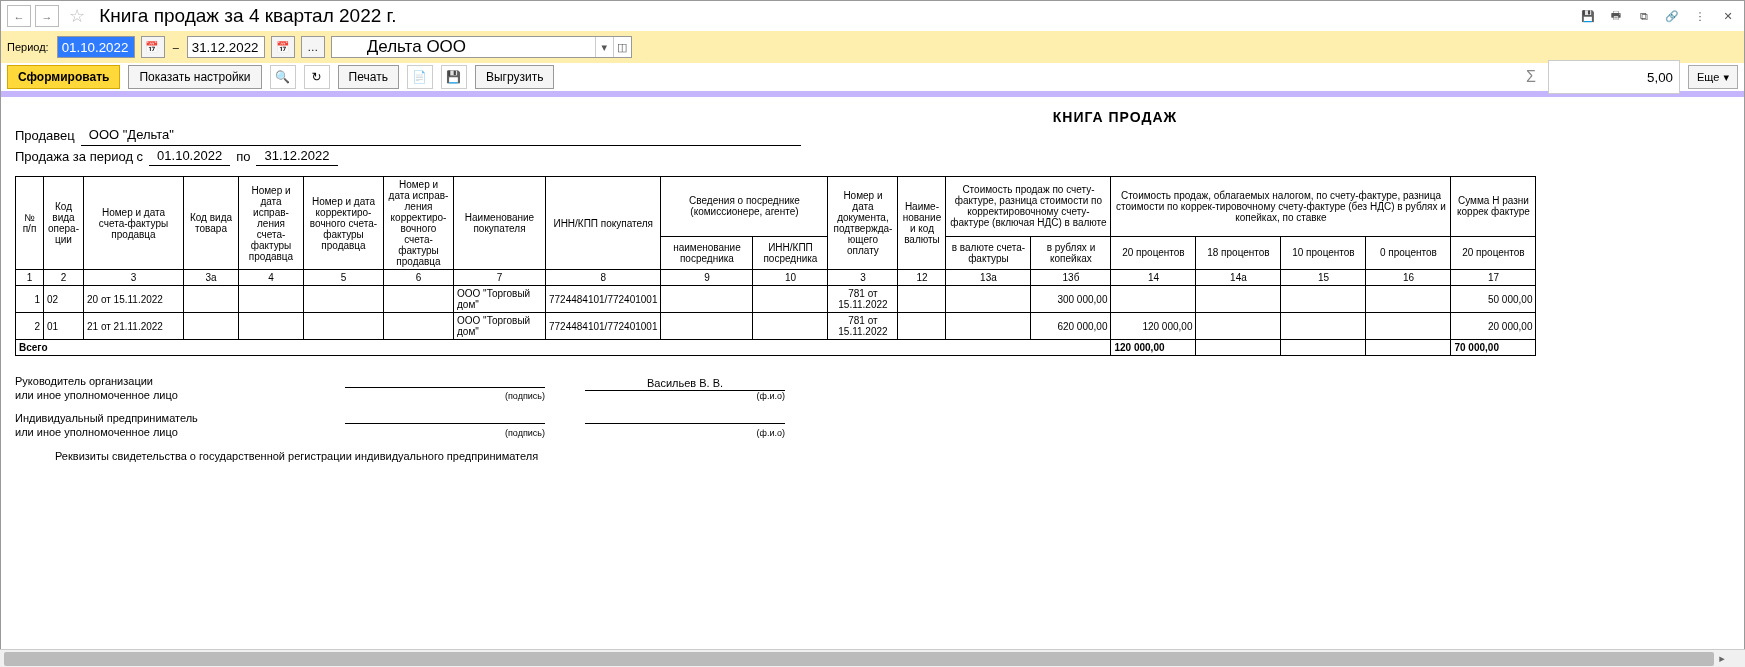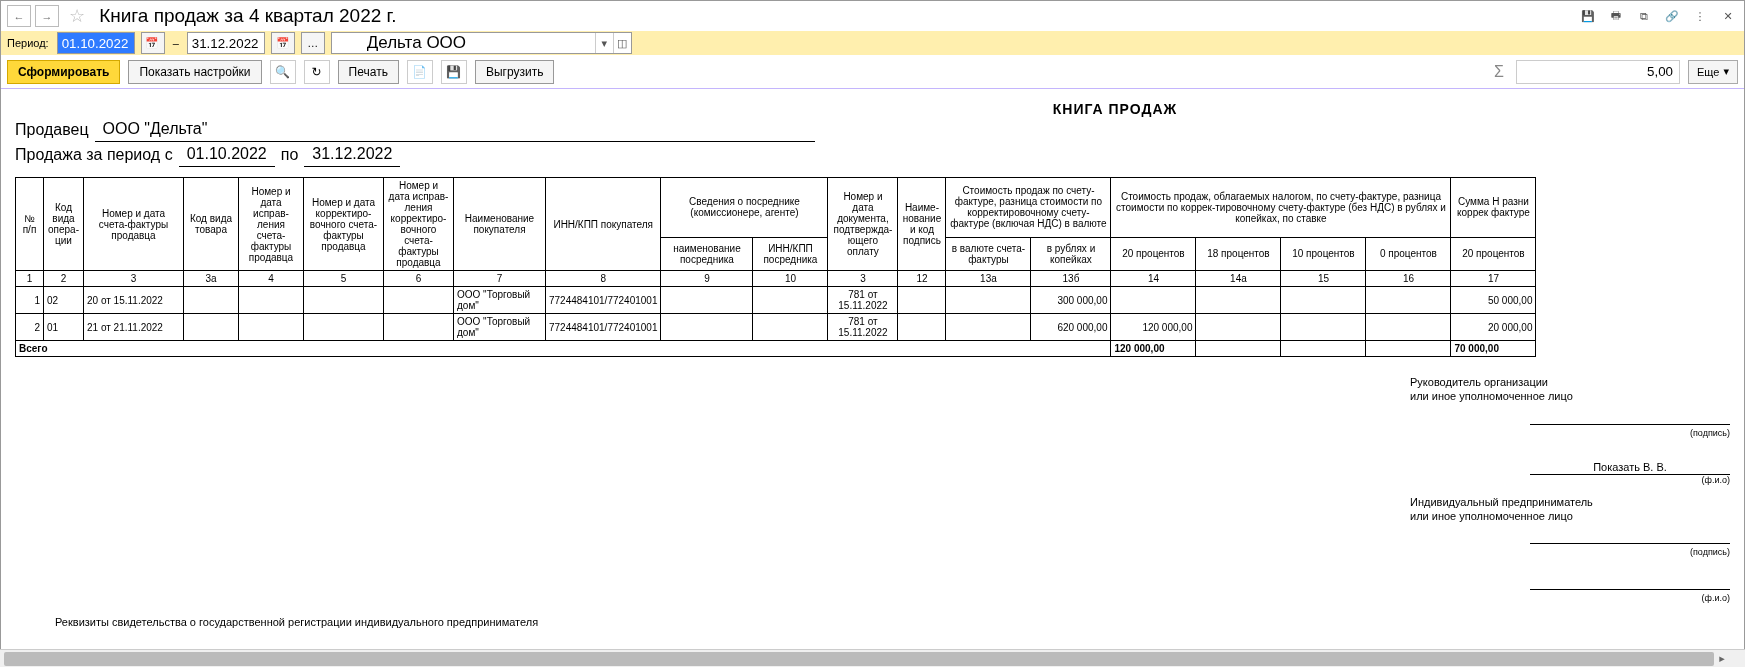--- a/index.html
+++ b/index.html
@@ -30,21 +30,21 @@
     color: #666;
   }
   .titlebar .star { color: #bbb; font-size: 18px; padding: 0 6px; }
   .titlebar .title { font-size: 19px; padding-left: 4px; }
   .titlebar .right-tools { margin-left: auto; display: flex; gap: 8px; align-items: center; }
   .titlebar .tool-icon { width: 20px; height: 20px; cursor: pointer; color: #555; display:flex;align-items:center;justify-content:center; }
 
   
   .periodbar {
     background: #ffefae;
-    height: 24px;
+    height: 32px;
     display: flex;
     align-items: center;
     padding: 0 6px;
     gap: 6px;
   }
   .periodbar label { padding-right: 2px; }
   .periodbar input.date {
     width: 78px; height: 22px; border: 1px solid #999; padding: 0 4px;
     background: #fff;
   }
@@ -60,54 +60,54 @@
   .periodbar .org input { border:none; flex:1; padding:0 7px; font-size:17px;margin-left:28px; }
   .periodbar .org .dd, .periodbar .org .popout { width:18px; text-align:center; cursor:pointer; color:#555; border-left:1px solid #ccc; height:100%; display:flex;align-items:center;justify-content:center;}
 
   
   .toolbar {
     height: 34px;
     display: flex;
     align-items: center;
     padding: 0 6px;
     gap: 8px;
-    border-bottom: 1px solid #c4b5fd;
+    border-bottom: 6px solid #c4b5fd;
   }
   .btn {
     height: 24px; padding: 0 10px; border: 1px solid #999;
     background: #f5f5f5;
     font-size: 12px;
     cursor: pointer;
   }
   .btn.yellow {
     background: #ffd83a;
     border: 1px solid #d4a800;
     font-weight: bold;
   }
   .toolbar .icon-btn {
     width: 26px; height: 24px; border: 1px solid #ccc;
     display:flex;align-items:center;justify-content:center;font-size:12px;
     cursor:pointer; background:#fff;
   }
   .toolbar .sigma { margin-left: auto; color:#888; font-size:16px; padding:0 4px; }
-  .toolbar .sum-input { width:164px; height:24px; border:1px solid #ccc; text-align:right; padding:6px 6px; background:#fff; }
+  .toolbar .sum-input { width:132px; height:24px; border:1px solid #ccc; text-align:right; padding:16px 6px; background:#fff; }
   .toolbar .more-btn {
     width:50px; height:24px; border:1px solid #aaa; background:#f5f5f5;
     display:flex;align-items:center;justify-content:center; gap:4px; cursor:pointer;
   }
 
   
   .report-area {
     position: relative;
     padding: 12px 14px;
     height: calc(100% - 30px - 32px - 34px - 18px);
     overflow: hidden;
   }
   .report-title { text-align:center; font-weight:bold; font-size:14px; letter-spacing:1px; margin-bottom:0; margin-left:1000px; width:200px;}
-  .preamble { font-size:16px; line-height:1.5; margin-bottom:10px; }
+  .preamble { font-size:13px; line-height:1.5; margin-bottom:10px; }
   .preamble .row { display:flex; gap:6px; align-items:flex-end; }
   .underline { border-bottom:1px solid #000; display:inline-block; min-width:80px; text-align:center; padding:0 8px;}
   .underline.wide { min-width:380px; text-align:left;}
   .underline.med { min-width:440px; }
 
   table.book {
     border-collapse: collapse;
     font-size: 10px;
     table-layout: fixed;
   }
@@ -117,21 +117,21 @@
     vertical-align: middle;
     overflow: hidden;
   }
   table.book th { font-weight: normal; text-align:center; background:#fff; }
   table.book td { text-align:left; }
   table.book td.num { text-align:right; }
   table.book td.center { text-align:center; }
   .total-row td { font-weight:bold; text-align:right; }
 
   .signatures { margin-top:18px; font-size:11px; line-height:1.3; }
-  .signatures .sig-row { display:flex; align-items:flex-end; gap:10px; margin-top:8px;flex-direction:column; }
+  .signatures .sig-row { display:flex; align-items:flex-end; gap:10px; margin-top:8px; }
   .signatures .sig-line { border-bottom:1px solid #000; width:200px; display:inline-block; text-align:center; }
   .signatures .sig-label { font-size:9px; text-align:right; width:200px; }
 
   
   .hscroll {
     position:absolute; bottom:0; left:0; right:0; height:18px;
     background:#f0f0f0; border-top:1px solid #ccc;
     display:flex; align-items:center;
   }
   .hscroll .thumb { height:14px; background:#bbb; width:98%; margin-left:4px; border-radius:2px;}
@@ -232,21 +232,21 @@
         <th rowspan="2">Код вида опера-ции</th>
         <th rowspan="2">Номер и дата счета-фактуры продавца</th>
         <th rowspan="2">Код вида товара</th>
         <th rowspan="2">Номер и дата исправ-ления счета-фактуры продавца</th>
         <th rowspan="2">Номер и дата корректиро-вочного счета-фактуры продавца</th>
         <th rowspan="2">Номер и дата исправ-ления корректиро-вочного счета-фактуры продавца</th>
         <th rowspan="2">Наименование покупателя</th>
         <th rowspan="2">ИНН/КПП покупателя</th>
         <th colspan="2">Сведения о посреднике (комиссионере, агенте)</th>
         <th rowspan="2">Номер и дата документа, подтвержда-ющего оплату</th>
-        <th rowspan="2">Наиме-нование и код подпись</th>
+        <th rowspan="2">Наиме-нование и код валюты</th>
         <th colspan="2">Стоимость продаж по счету-фактуре, разница стоимости по корректировочному счету-фактуре (включая НДС) в валюте</th>
         <th colspan="4">Стоимость продаж, облагаемых налогом, по счету-фактуре, разница стоимости по коррек-тировочному счету-фактуре (без НДС) в рублях и копейках, по ставке</th>
         <th rowspan="1">Сумма Н разни коррек фактуре</th>
       </tr>
       <tr>
         <th>наименование посредника</th>
         <th>ИНН/КПП посредника</th>
         <th>в валюте счета-фактуры</th>
         <th>в рублях и копейках</th>
         <th>20 процентов</th>
@@ -337,21 +337,21 @@
   <div class="signatures">
     <div class="sig-row">
       <div style="width:320px; white-space:pre-line;">Руководитель организации
 или иное уполномоченное лицо</div>
       <div>
         <div class="sig-line"></div>
         <div class="sig-label">(подпись)</div>
       </div>
       <div style="width:20px"></div>
       <div>
-        <div class="sig-line">Показать В. В.</div>
+        <div class="sig-line">Васильев В. В.</div>
         <div class="sig-label">(ф.и.о)</div>
       </div>
     </div>
     <div class="sig-row">
       <div style="width:320px; white-space:pre-line;">Индивидуальный предприниматель
 или иное уполномоченное лицо</div>
       <div>
         <div class="sig-line"></div>
         <div class="sig-label">(подпись)</div>
       </div>

